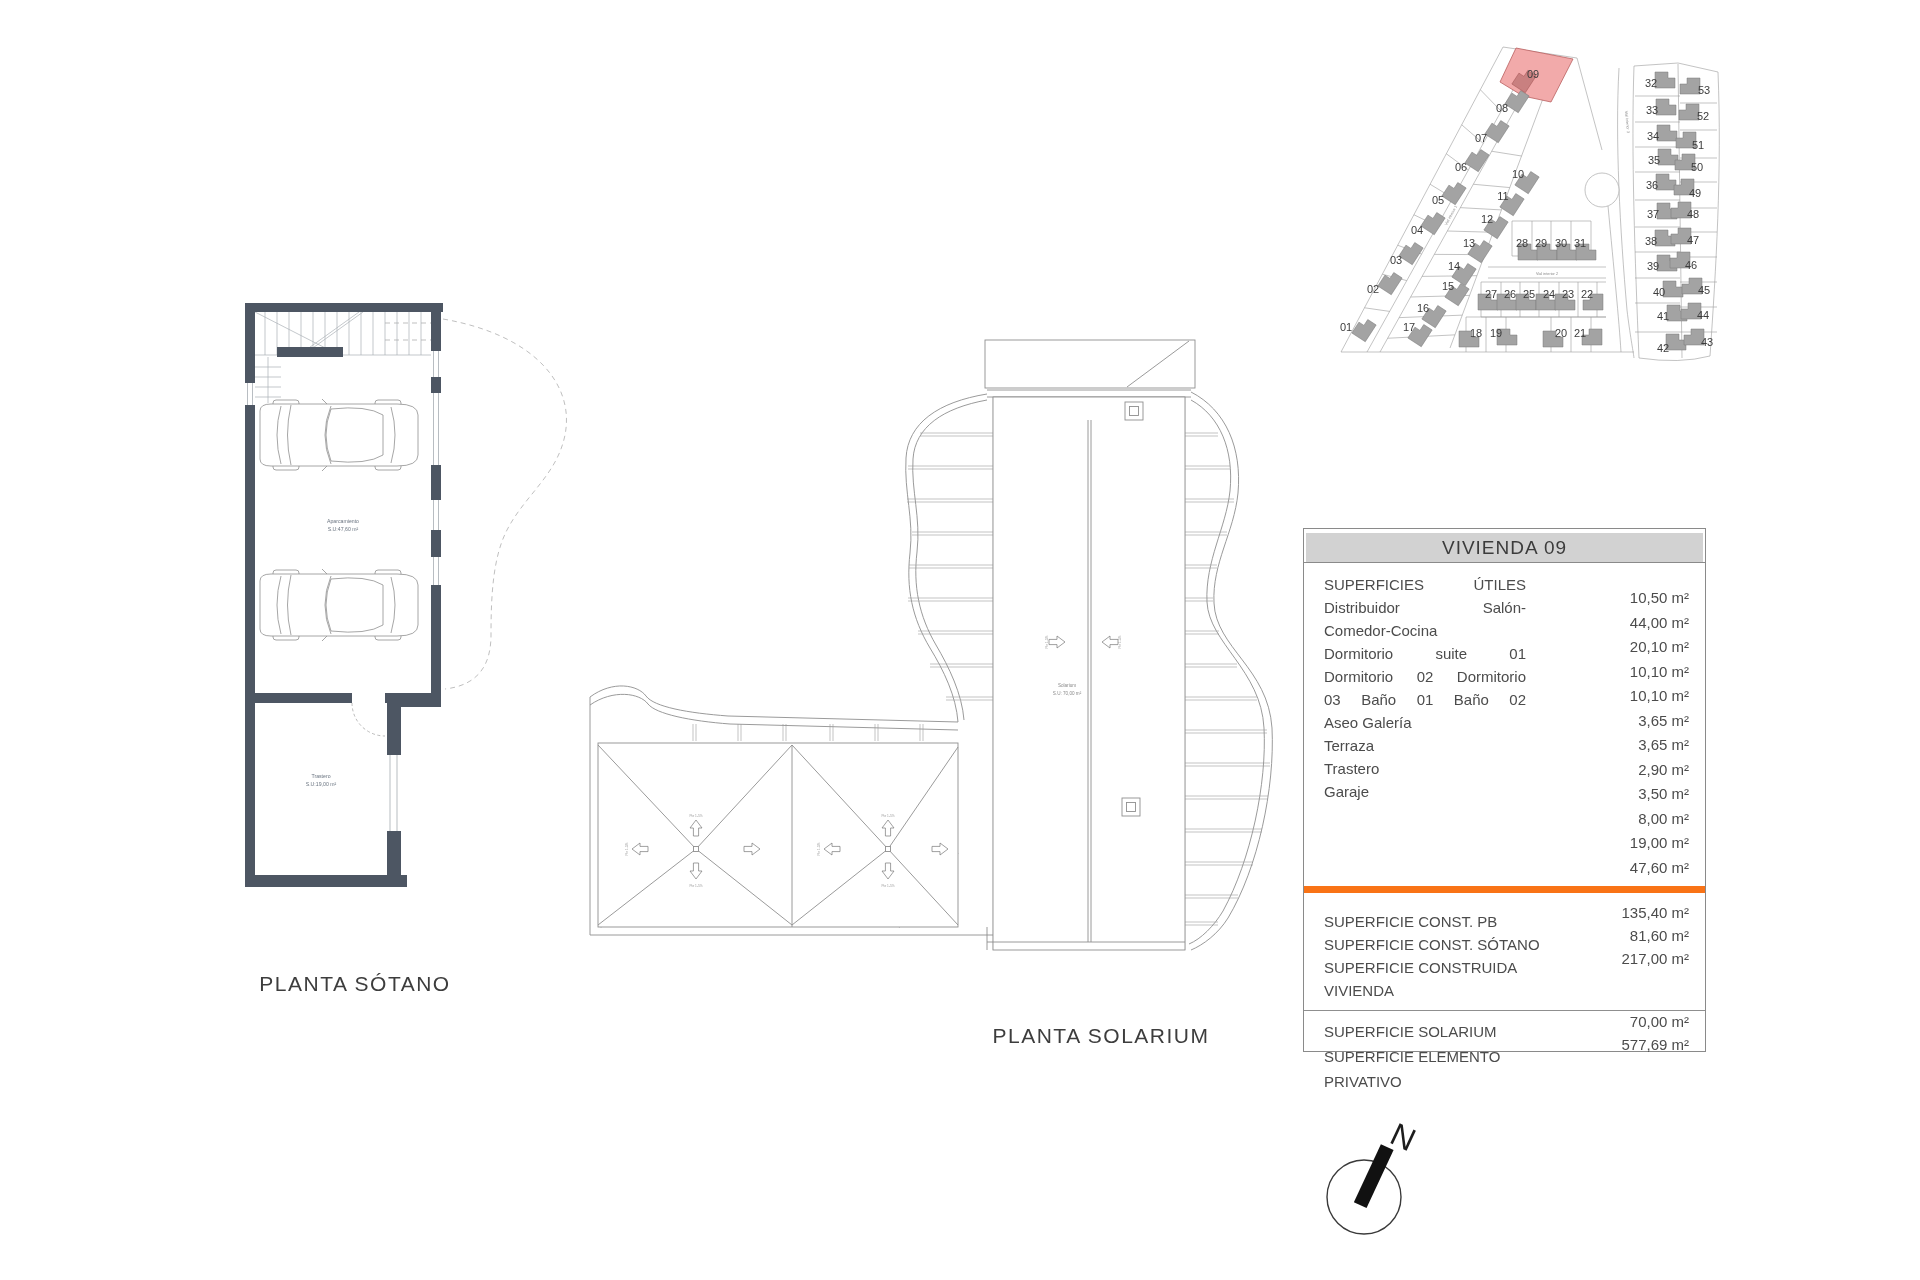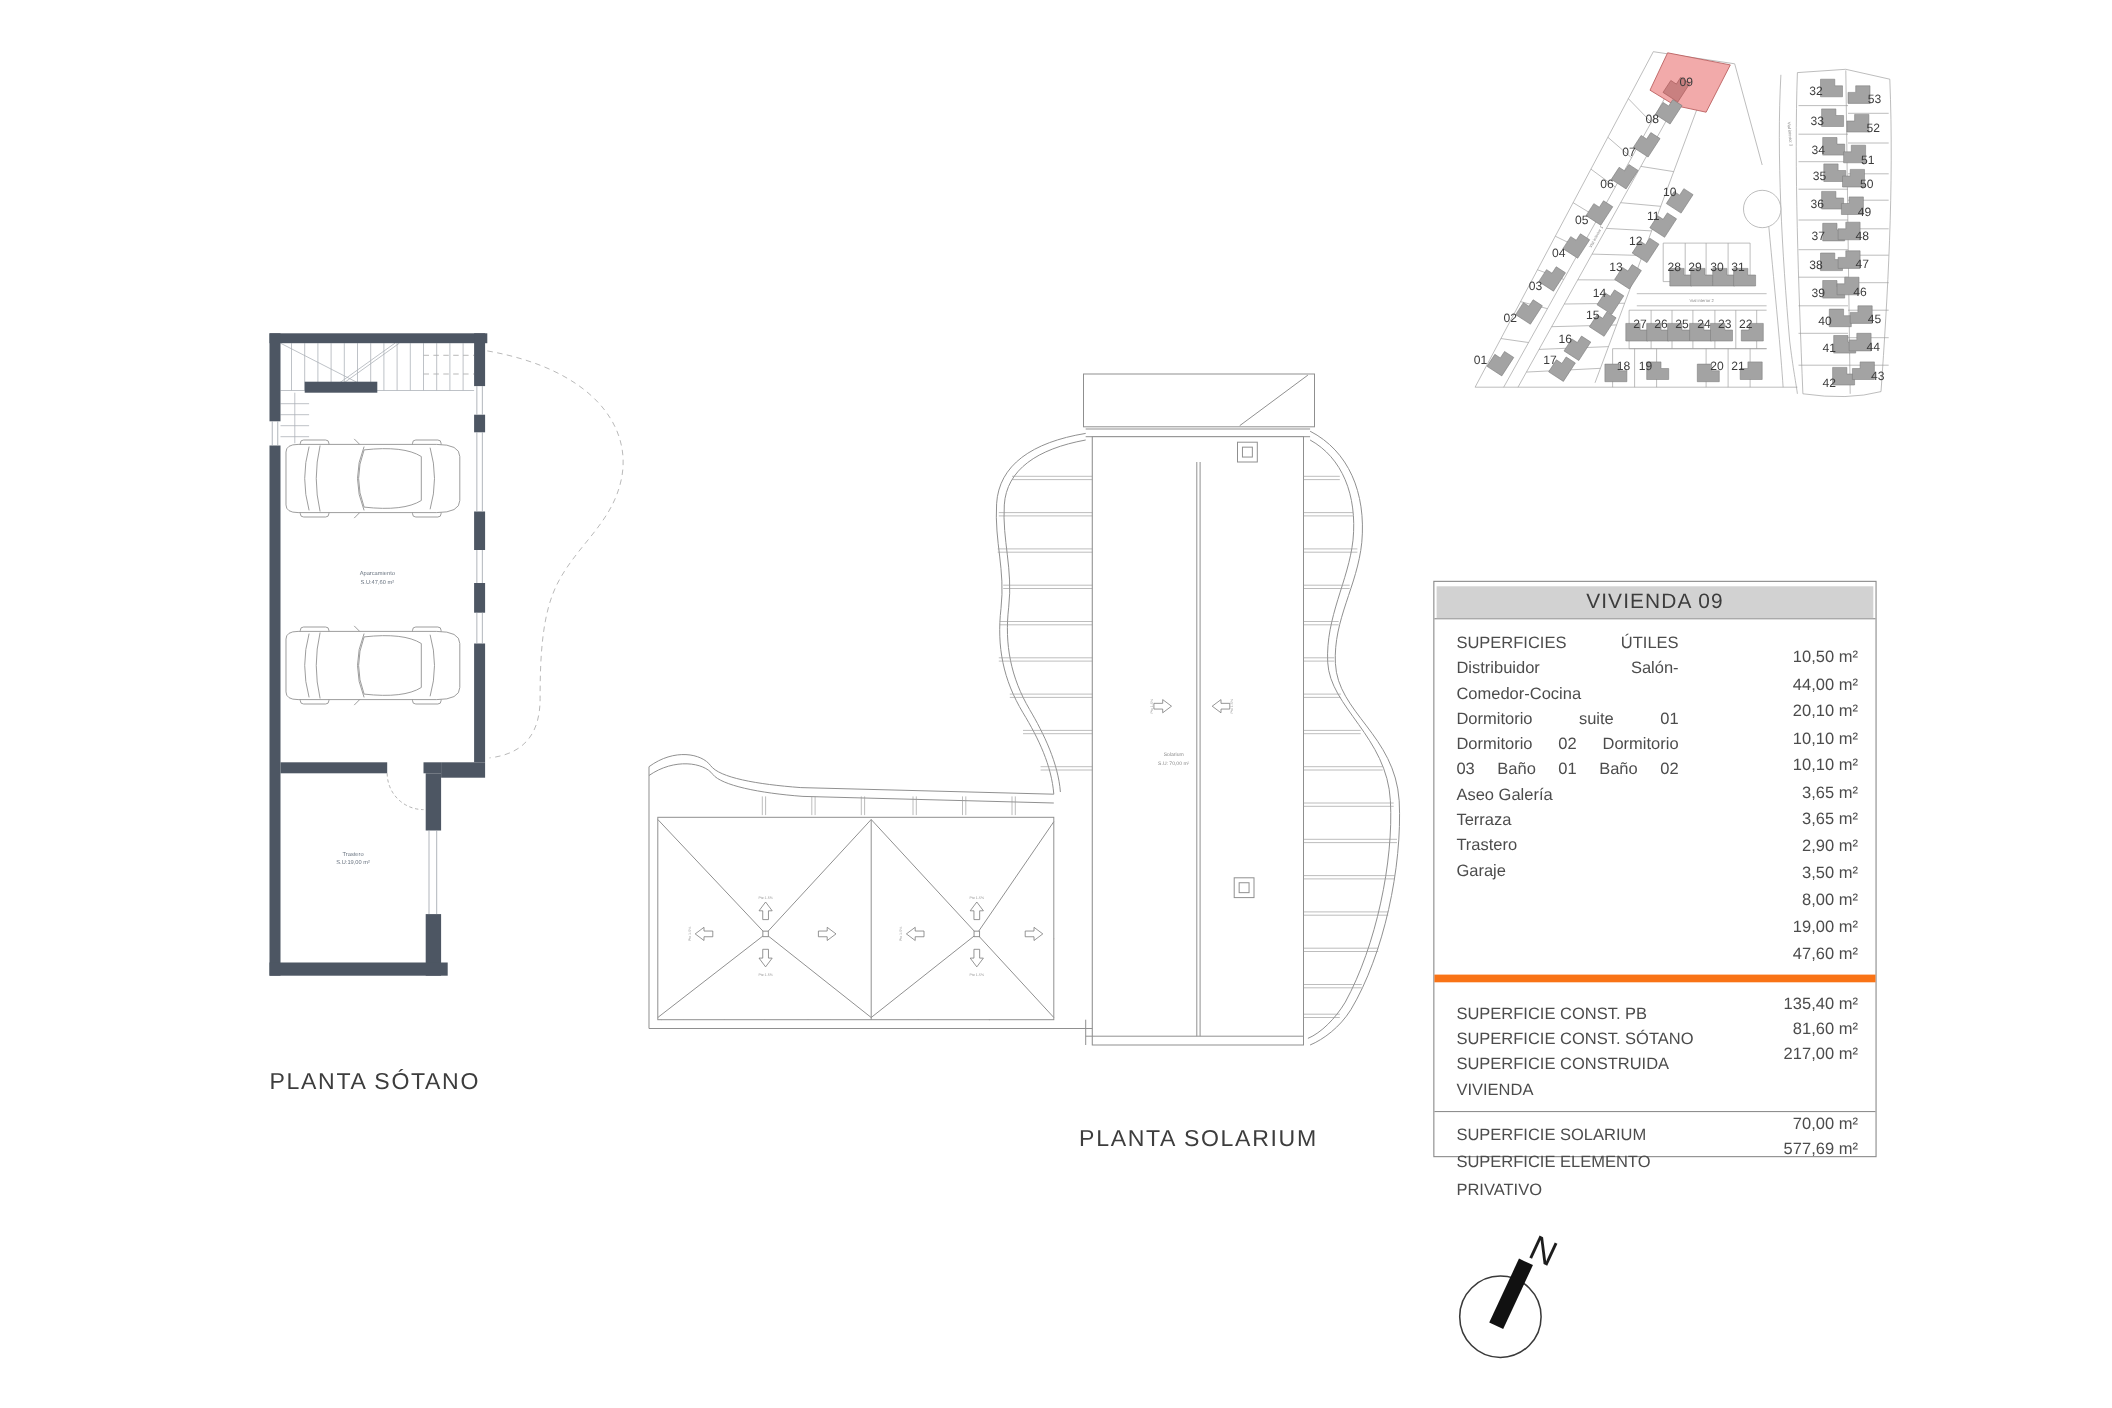--- a/index.html
+++ b/index.html
@@ -1,19 +1,19 @@
 <!DOCTYPE html>
 <html style="--hl: #f2aaaa;"><head>
 <meta charset="utf-8">
 <style>
   html,body{margin:0;padding:0;background:#fff;}
   .canvas{position:relative;width:1920px;height:1280px;background:#fff;overflow:hidden;
           font-family:"Liberation Sans",sans-serif;}
   svg{position:absolute;overflow:visible;}
-  .plan-title{position:absolute;font-size:21px;letter-spacing:1.5px;color:#3d3d3d;font-weight:400;}
+  .plan-title{position:absolute;font-size:21px;letter-spacing:1.5px;color:#3d3d3d;text-align:center;font-weight:400;}
   
   .ln{stroke:#8f8f8f;stroke-width:.9;fill:none;}
   .ln rect{fill:#fff;}
   .thin{stroke:#9a9a9a;stroke-width:.6;fill:none;}
   .thin2{stroke:#c4c4c4;stroke-width:.5;fill:none;}
   .pn{font-size:11px;fill:#3c3c3c;}
   .rl{font-size:3.8px;fill:#8a8a8a;text-anchor:middle;}
   .small{font-size:4.6px;fill:#8a8a8a;text-anchor:middle;}
   .tiny{font-size:3.2px;fill:#999;text-anchor:middle;}
   .wall{fill:#4d5663;stroke:none;}

